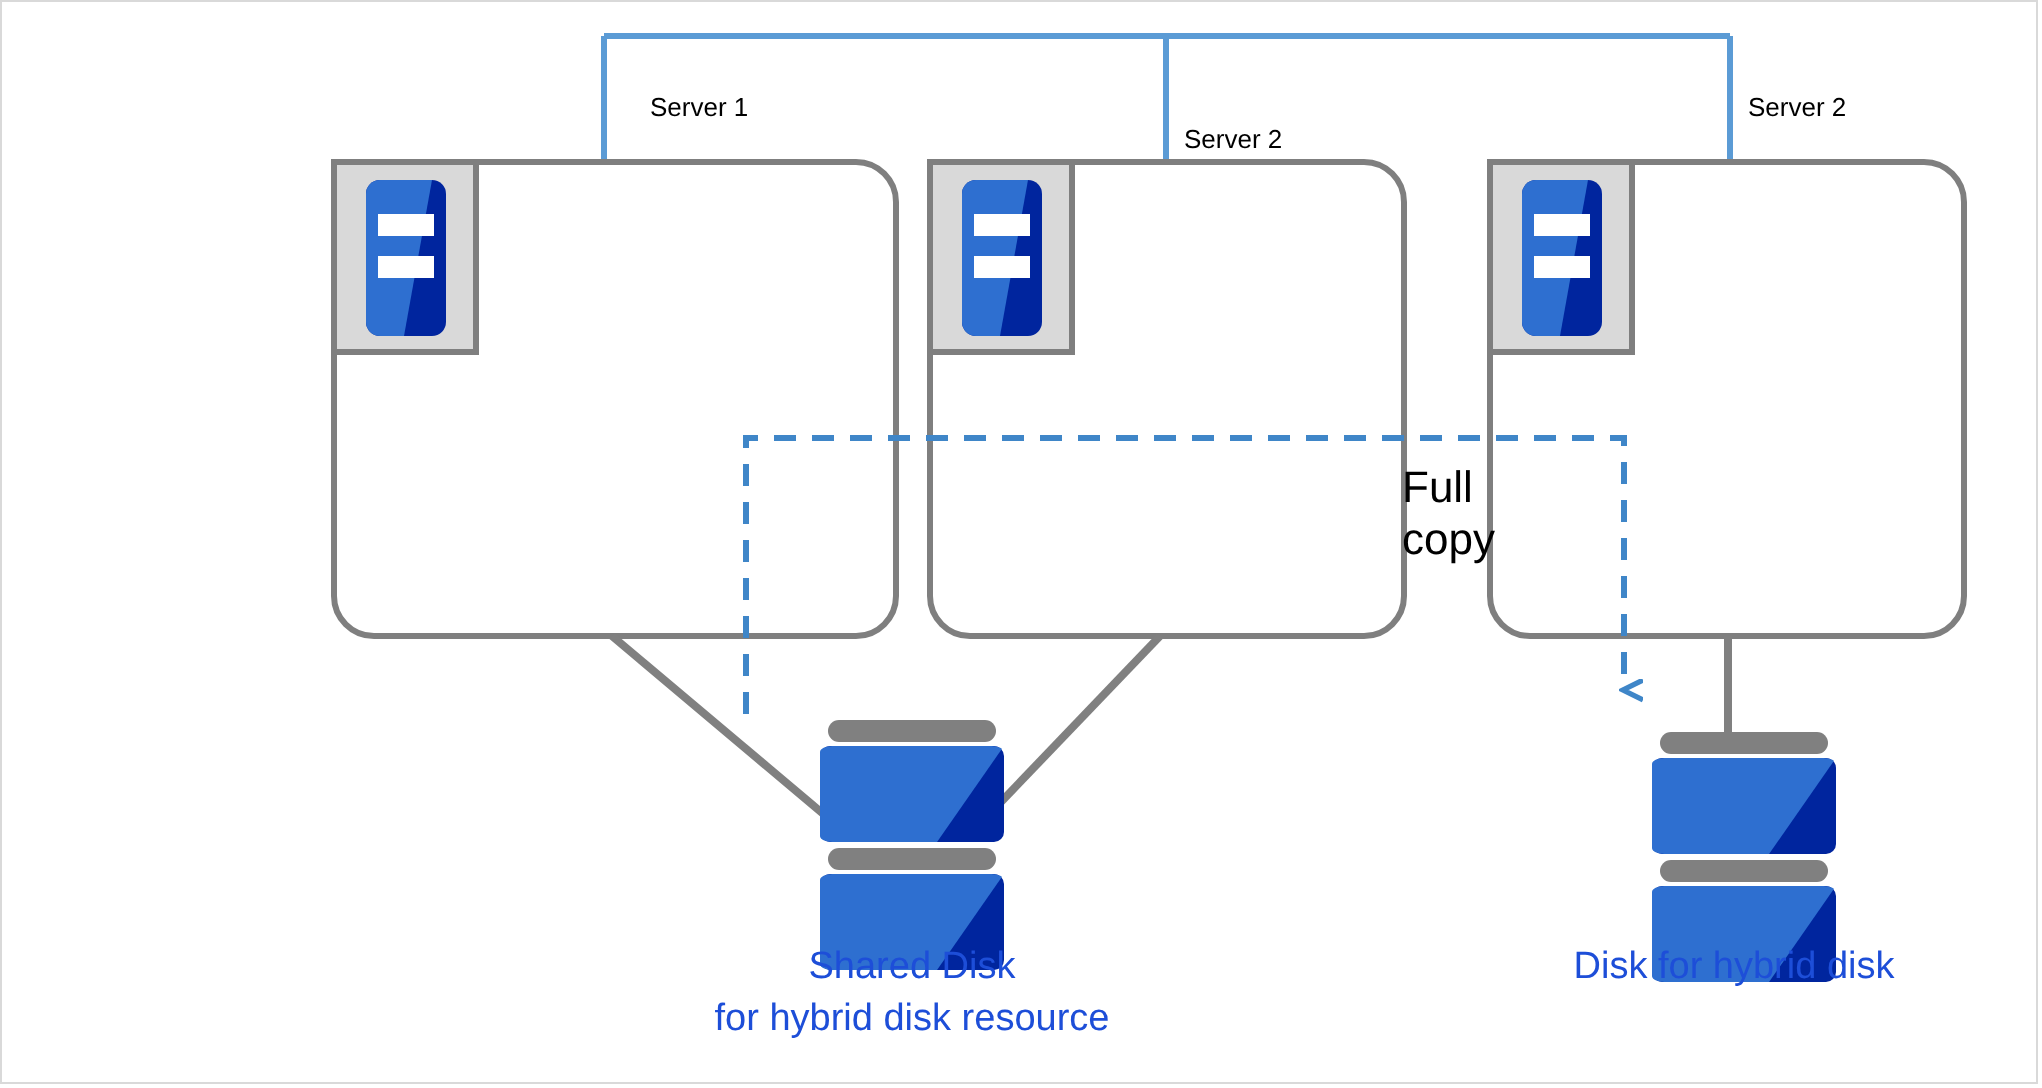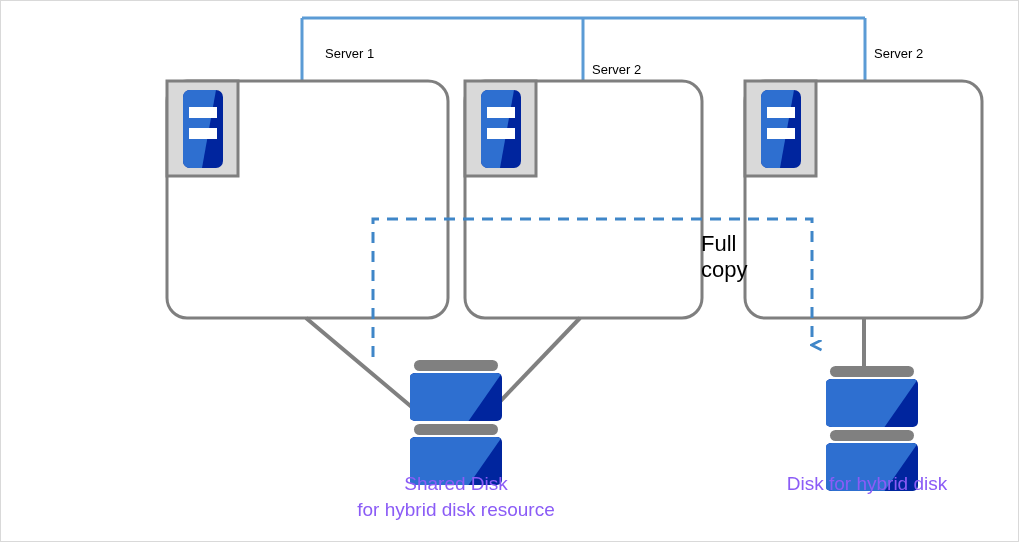--- a/index.html
+++ b/index.html
@@ -37,21 +37,21 @@
   .srv-label {
     position: absolute;
     font-size: 13px;
     color: #000000;
     white-space: nowrap;
     line-height: 1;
   }
   .disk-label {
     position: absolute;
     font-size: 19px;
-    color: #8b5cf6;
+    color: #1d4ed8;
     text-align: center;
     line-height: 26px;
     white-space: nowrap;
   }
   .fullcopy-label {
     position: absolute;
     font-size: 22px;
     color: #000000;
     line-height: 26px;
     text-align: left;

